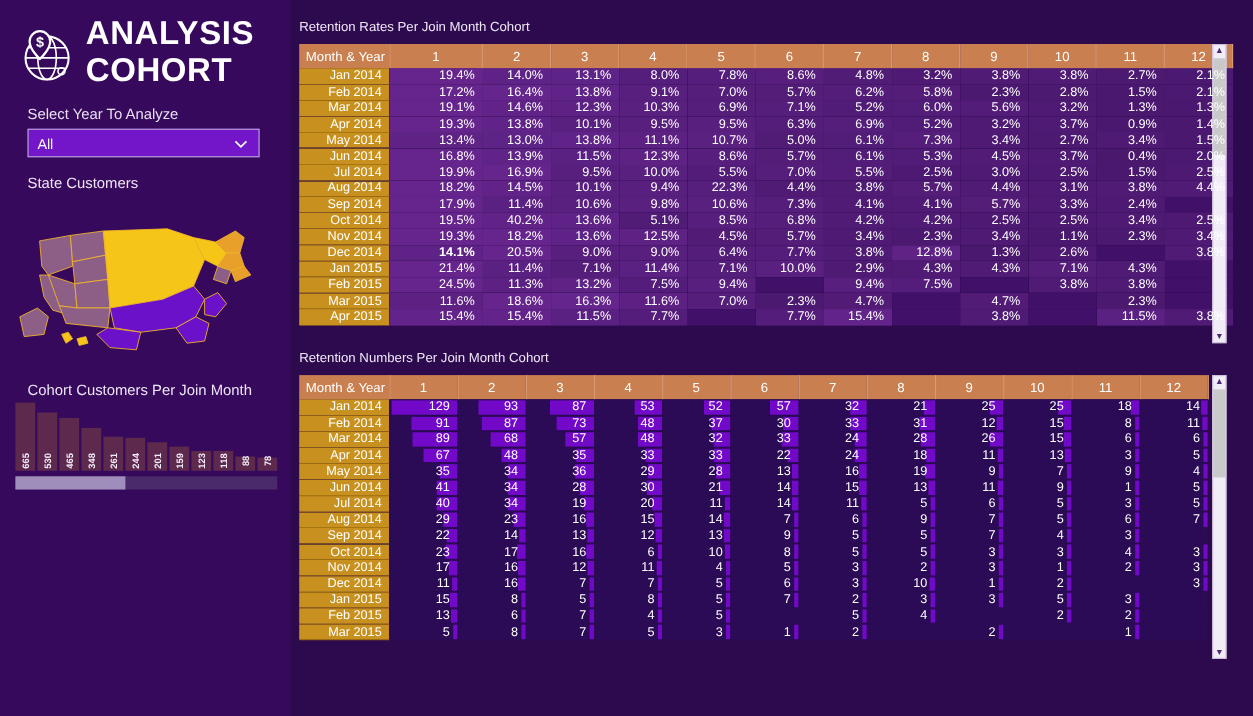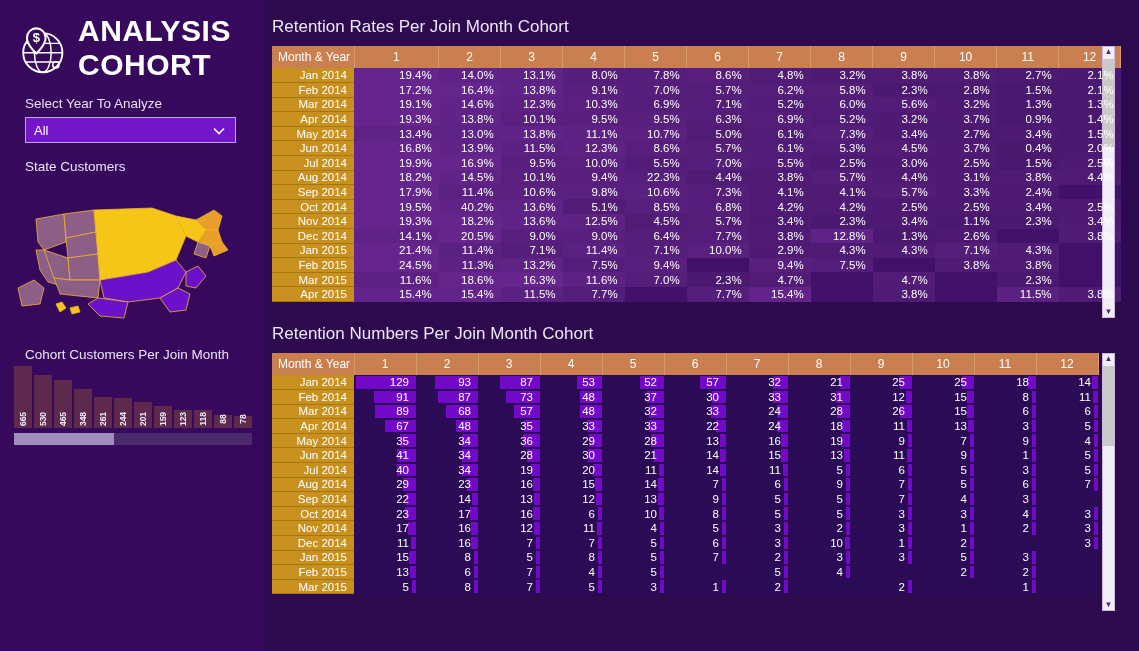--- a/index.html
+++ b/index.html
@@ -50,21 +50,21 @@
   .bar-val {
     position: absolute; bottom: 4px; left: 50%; transform: translateX(-50%) rotate(-90deg);
     transform-origin: center; color: #f3ecfa; font-size: 8.5px; font-weight: bold;
     white-space: nowrap;
   }
   .bar-scroll { margin: 5px 0 0 14px; width: 238px; height: 12px; background: #4a2a6b; }
   .bar-scroll-thumb { width: 100px; height: 12px; background: #9f8ebc; }
 
   
   #main { position: absolute; left: 264px; top: 0; width: 875px; height: 651px; }
-  .panel-title { color: #efe7f8; font-size: 17px; margin-left: 8px; }
+  .panel-title { color: #efe7f8; font-size: 12px; margin-left: 8px; }
 
   .tbl-frame { position: relative; margin-left: 8px; }
   table.cohort { border-collapse: collapse; table-layout: fixed; }
   table.cohort th {
     background: #c97f4f; color: #ffffff; font-size: 12px; font-weight: normal;
     height: 22px; text-align: center; border-right: 1px solid #d89a72;
   }
   table.cohort th.lbl { text-align: left; padding-left: 6px; }
   table.cohort td {
     font-size: 11.5px; color: #ffffff; height: 14.6px; text-align: right;
@@ -422,21 +422,21 @@
               <td style="background: rgba(145, 60, 190, 0.376);"><span class="cellval">5.7%</span></td>
               <td style="background: rgba(145, 60, 190, 0.337);"><span class="cellval">3.4%</span></td>
               <td style="background: rgba(145, 60, 190, 0.318);"><span class="cellval">2.3%</span></td>
               <td style="background: rgba(145, 60, 190, 0.337);"><span class="cellval">3.4%</span></td>
               <td style="background: rgba(145, 60, 190, 0.298);"><span class="cellval">1.1%</span></td>
               <td style="background: rgba(145, 60, 190, 0.318);"><span class="cellval">2.3%</span></td>
               <td style="background: rgba(145, 60, 190, 0.337);"><span class="cellval">3.4%</span></td>
             </tr>
             <tr>
               <td class="lbl">Dec 2014</td>
-              <td style="background: rgba(145, 60, 190, 0.514);"><span class="cellval">14.1%</span></td>
+              <td style="background: rgba(145, 60, 190, 0.514); font-weight: bold;"><span class="cellval">14.1%</span></td>
               <td style="background: rgba(145, 60, 190, 0.557);"><span class="cellval">20.5%</span></td>
               <td style="background: rgba(145, 60, 190, 0.43);"><span class="cellval">9.0%</span></td>
               <td style="background: rgba(145, 60, 190, 0.43);"><span class="cellval">9.0%</span></td>
               <td style="background: rgba(145, 60, 190, 0.39);"><span class="cellval">6.4%</span></td>
               <td style="background: rgba(145, 60, 190, 0.408);"><span class="cellval">7.7%</span></td>
               <td style="background: rgba(145, 60, 190, 0.345);"><span class="cellval">3.8%</span></td>
               <td style="background: rgba(145, 60, 190, 0.494);"><span class="cellval">12.8%</span></td>
               <td style="background: rgba(145, 60, 190, 0.3);"><span class="cellval">1.3%</span></td>
               <td style="background: rgba(145, 60, 190, 0.32);"><span class="cellval">2.6%</span></td>
               <td style="background: rgba(90, 25, 140, 0.45);"><span class="cellval"></span></td>

